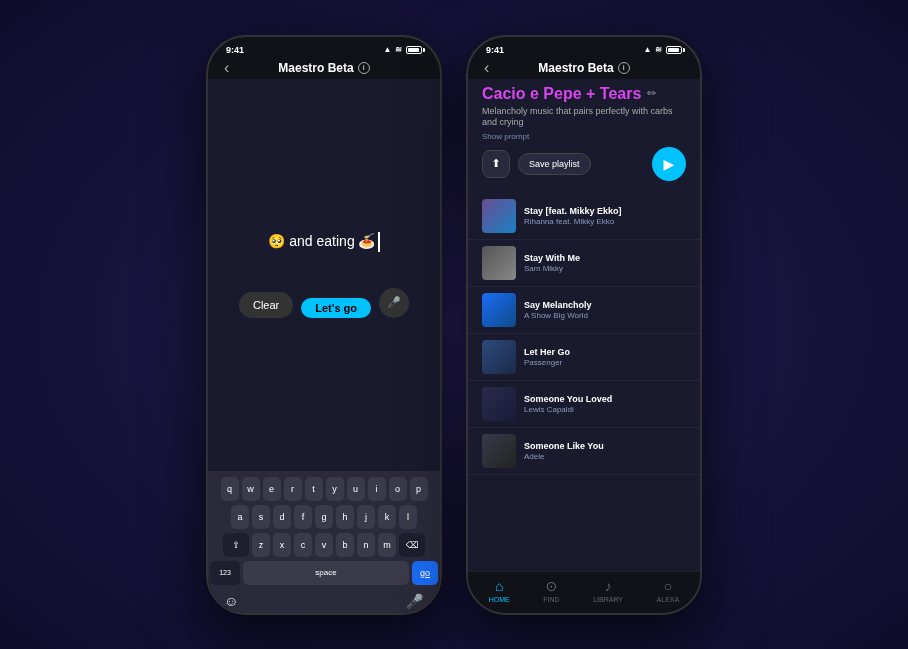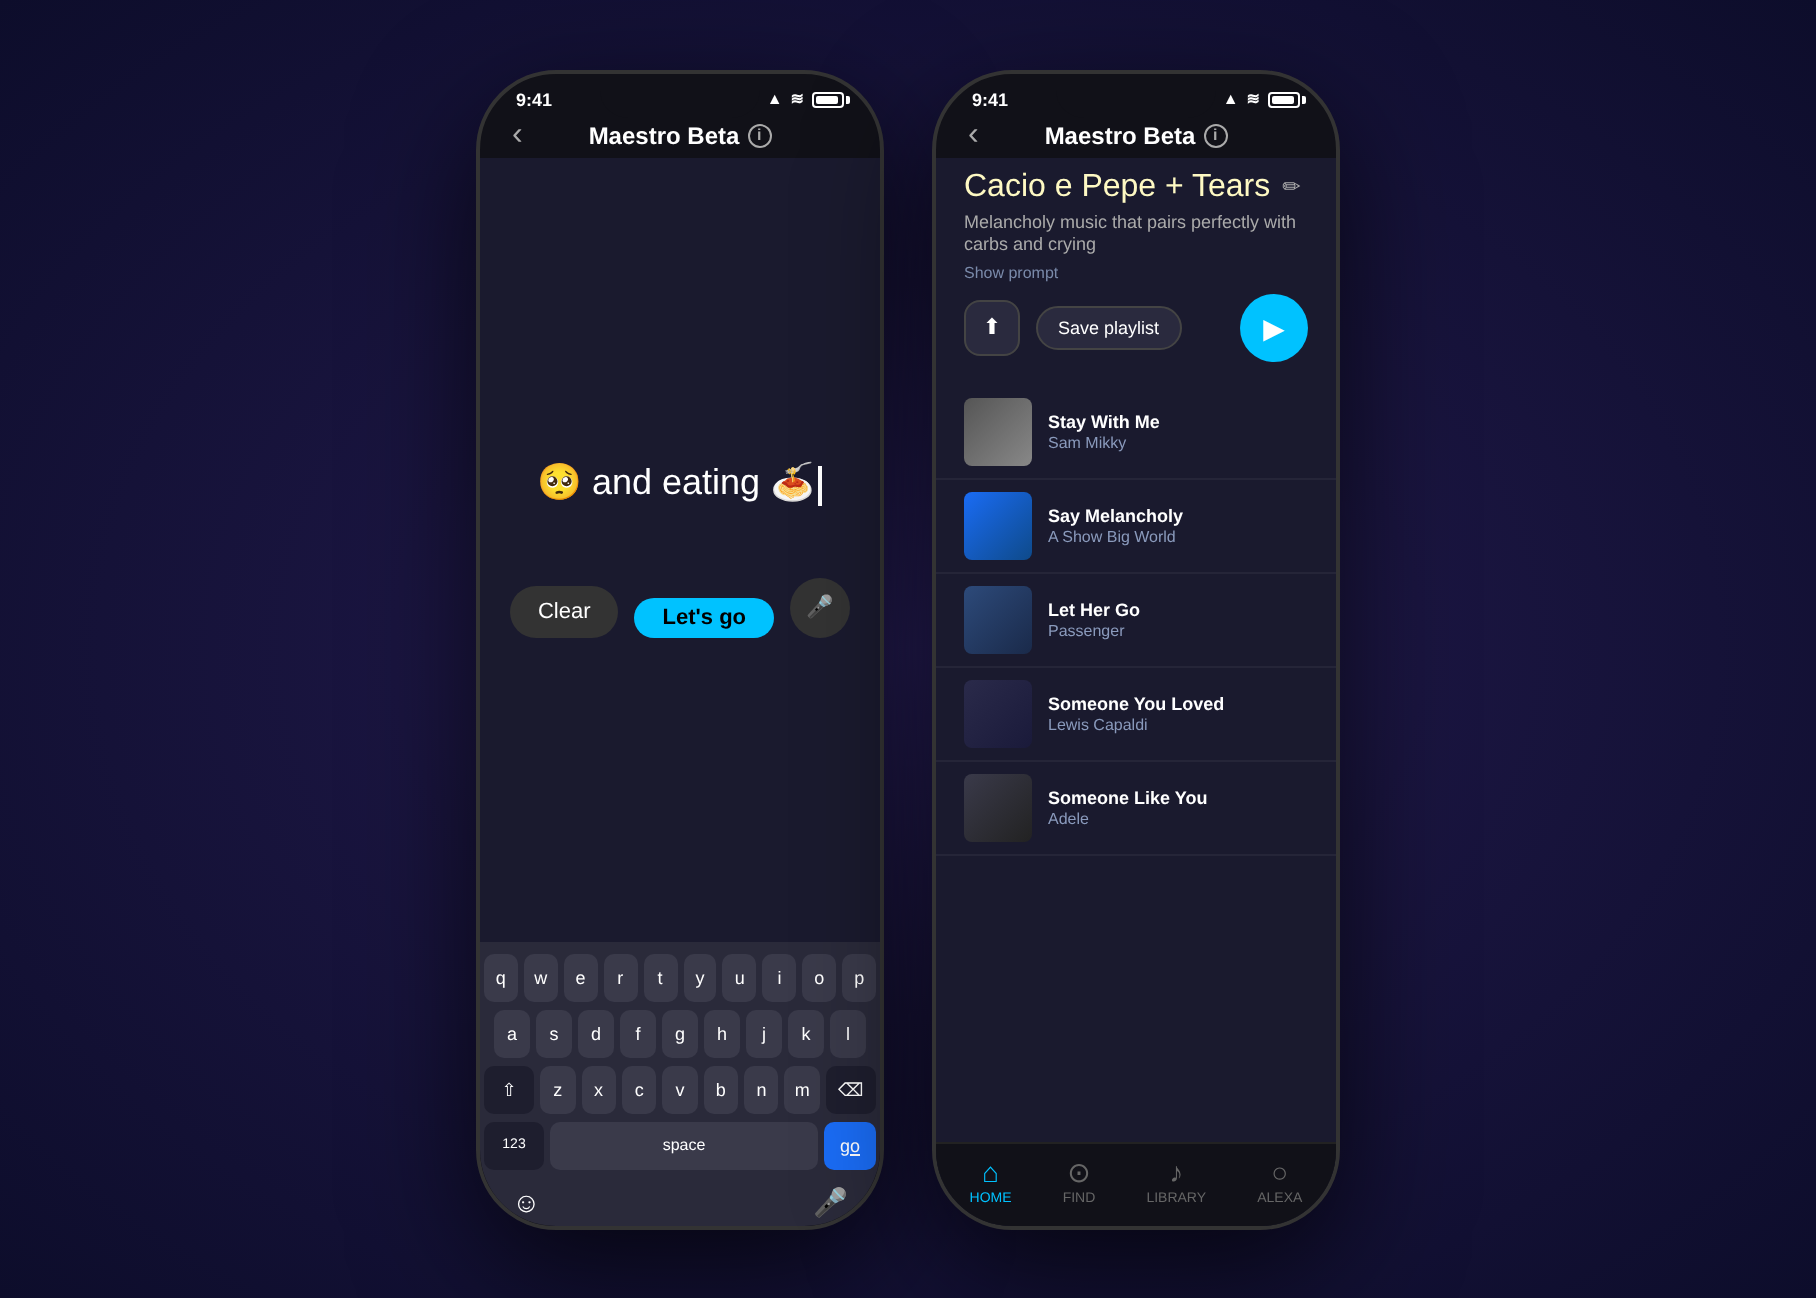--- a/index.html
+++ b/index.html
@@ -10,21 +10,21 @@
       display: flex;
       align-items: center;
       justify-content: center;
       gap: 24px;
       font-family: -apple-system, BlinkMacSystemFont, 'Helvetica Neue', sans-serif;
       overflow: hidden;
     }
 
     
     .phone {
-      width: 204px;
+      width: 236px;
       height: 580px;
       background: #111118;
       border-radius: 40px;
       border: 2px solid #333;
       position: relative;
       overflow: hidden;
       display: flex;
       flex-direction: column;
       box-shadow: 0 20px 60px rgba(0,0,0,0.7);
     }
@@ -129,21 +129,21 @@
       flex: 1;
       background: #1a1a2e;
       display: flex;
       flex-direction: column;
       align-items: center;
       justify-content: center;
       padding: 10px;
     }
 
     .input-text {
-      font-size: 18px;
+      font-size: 14px;
       color: #fff;
       font-weight: 400;
       text-align: center;
       margin-bottom: 20px;
     }
 
     .cursor {
       display: inline-block;
       width: 2px;
       height: 20px;
@@ -262,22 +262,22 @@
 
     .playlist-title-row {
       display: flex;
       align-items: center;
       gap: 6px;
       margin-bottom: 3px;
     }
 
     .playlist-title {
       font-size: 16px;
-      font-weight: 400;
-      color: #fef9c3;
+      font-weight: 700;
+      color: #d946ef;
     }
 
     .edit-icon {
       color: #aaa;
       font-size: 11px;
     }
 
     .playlist-desc {
       font-size: 9px;
       color: #aaa;
@@ -533,20 +533,27 @@
         <div class="left-actions">
           <button class="btn-share">⬆</button>
           <button class="btn-save-playlist">Save playlist</button>
         </div>
         <button class="btn-play-big">▶</button>
       </div>
     </div>
 
     <div class="song-list">
       <div class="song-item">
+        <div class="song-thumb thumb-1"></div>
+        <div class="song-info">
+          <div class="song-title">Stay [feat. Mikky Ekko]</div>
+          <div class="song-artist">Rihanna feat. Mikky Ekko</div>
+        </div>
+      </div>
+      <div class="song-item">
         <div class="song-thumb thumb-2"></div>
         <div class="song-info">
           <div class="song-title">Stay With Me</div>
           <div class="song-artist">Sam Mikky</div>
         </div>
       </div>
       <div class="song-item">
         <div class="song-thumb thumb-3"></div>
         <div class="song-info">
           <div class="song-title">Say Melancholy</div>

